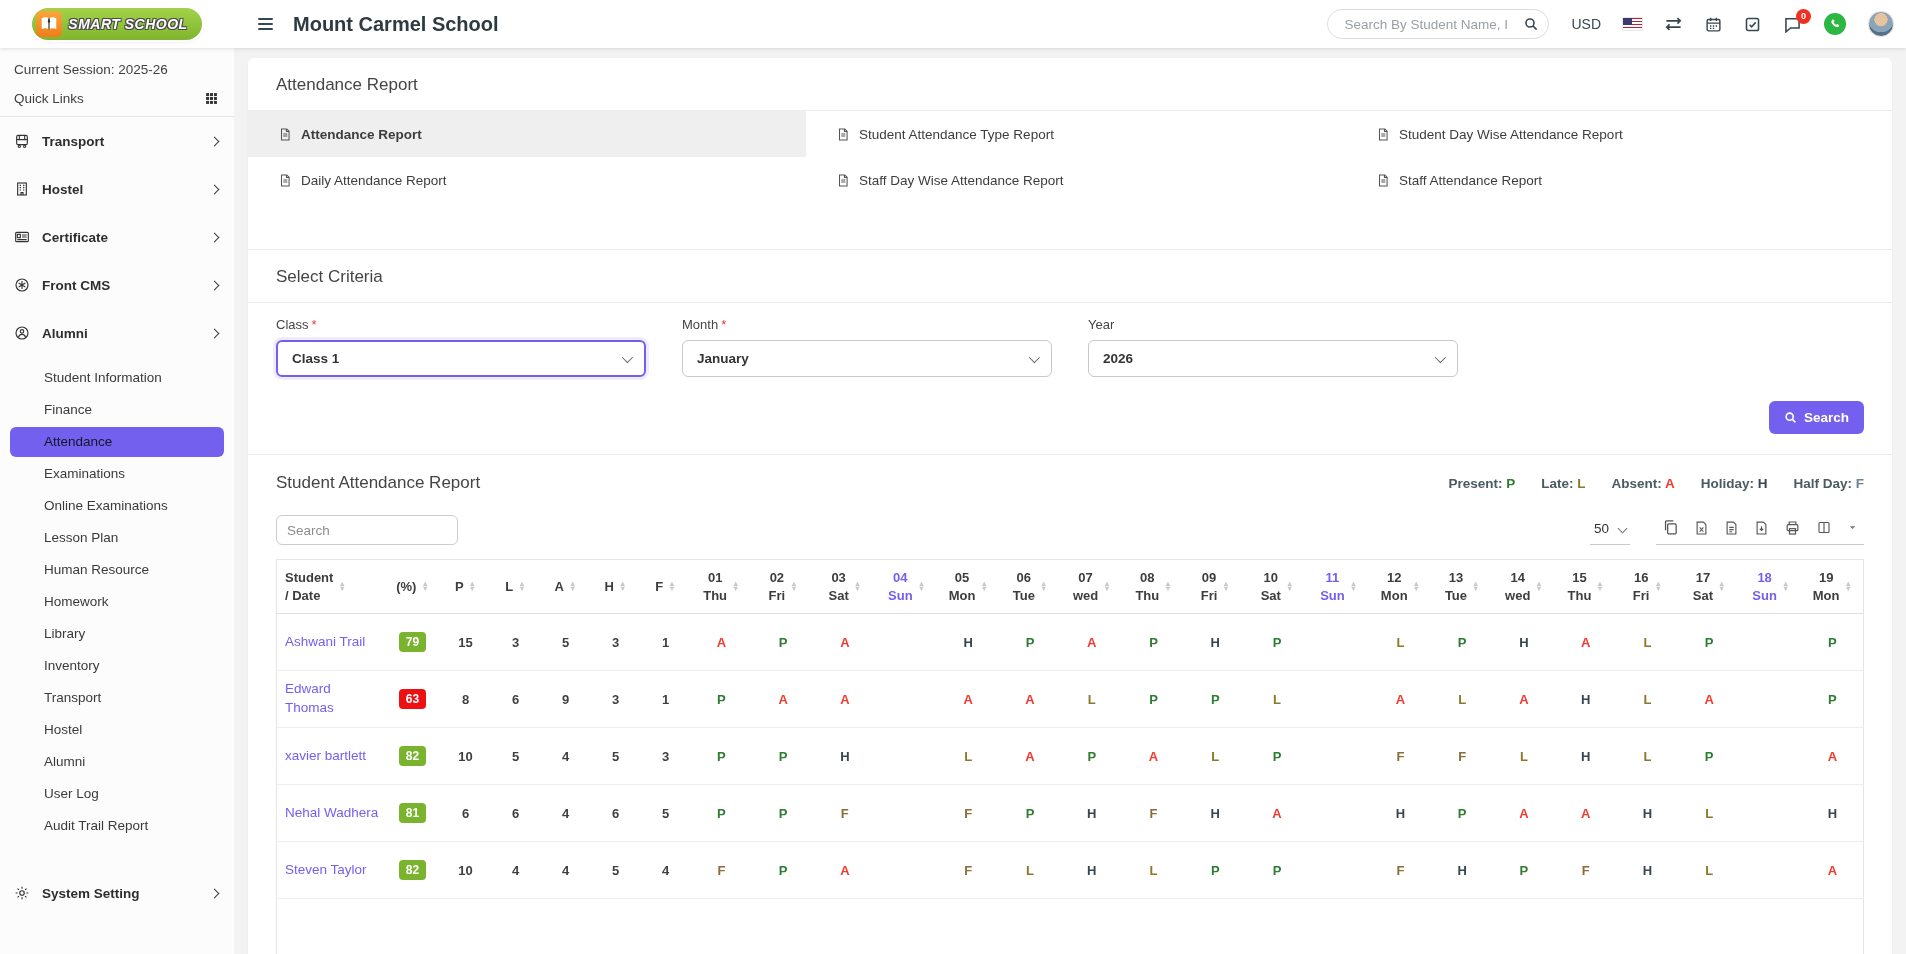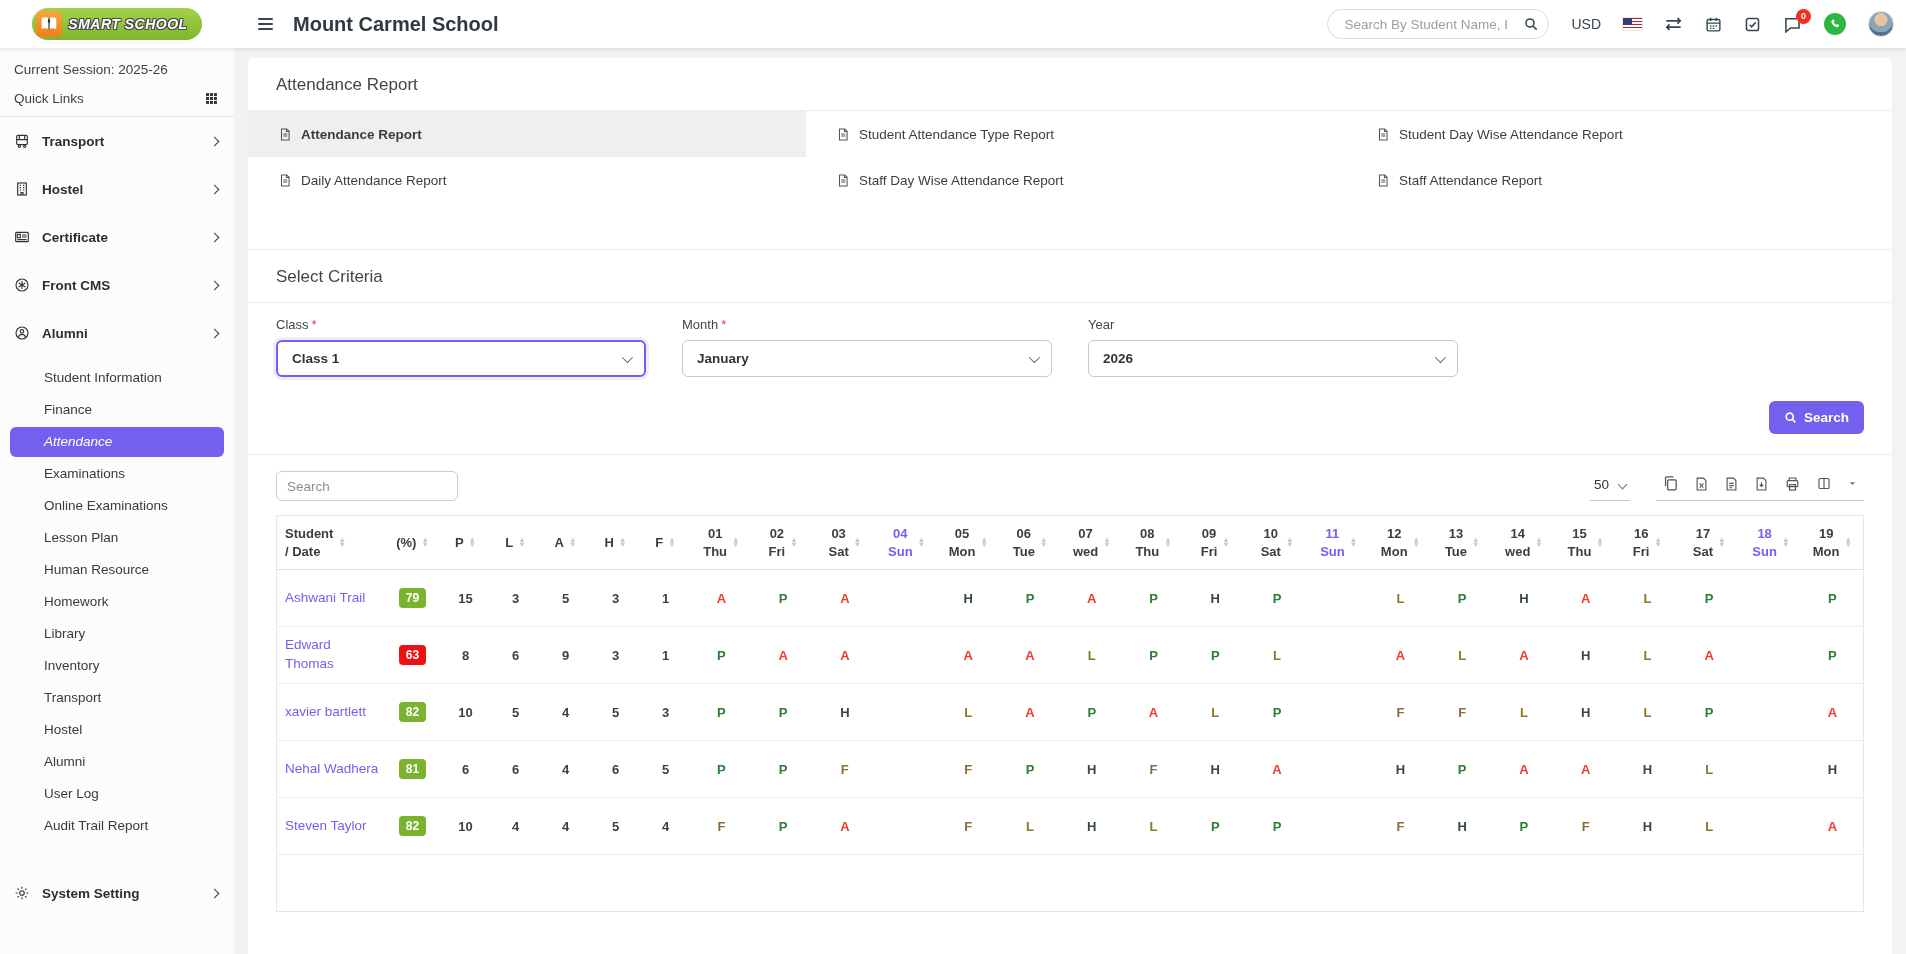--- a/index.html
+++ b/index.html
@@ -44,21 +44,21 @@
          border-bottom:1px solid #e6e6e6;font-size:13.5px;color:#3f3f3f;cursor:pointer;}
   .side-item{display:flex;align-items:center;gap:12px;height:48px;padding:0 16px 0 14px;cursor:pointer;}
   .side-item.expanded{background:#efefef;}
   .s-lb{font-size:13.5px;font-weight:700;color:#2e2e2e;}
   .chev{width:7px;height:7px;border-top:1.6px solid #3c3c3c;border-right:1.6px solid #3c3c3c;
         transform:rotate(45deg);margin-left:auto;}
   .chev.down{transform:rotate(135deg);margin-top:-3px;}
   .side-sub{padding:4px 0 6px 0;}
   .sub-item{margin:2px 10px;padding-left:34px;height:30px;line-height:30px;font-size:13.5px;color:#3a3a3a;
             border-radius:6px;cursor:pointer;white-space:nowrap;}
-  .sub-item.active{background:var(--accent);color:#ffffff;font-style:italic;}
+  .sub-item.active{background:var(--accent);color:#0f172a;}
 
   
   .main{position:absolute;top:48px;left:234px;right:0;bottom:0;background:#f3f3f3;padding:10px 14px 0 14px;overflow:hidden;}
   .card{background:#fff;border-radius:6px;box-shadow:0 1px 2px rgba(0,0,0,.06);min-height:940px;}
   .sec-title{font-size:17px;color:#454545;padding:17px 28px 15px 28px;}
   .divider{border-top:1px solid #ececec;}
 
   .links-grid{display:grid;grid-template-columns:558px 540px 1fr;}
   .rep-link{display:flex;align-items:center;gap:9px;height:46px;padding-left:30px;font-size:13.5px;
             color:#3d3d3d;cursor:pointer;}
@@ -378,20 +378,30 @@
       <button class="btn-search">
         <svg width="13" height="13" viewBox="0 0 24 24" fill="none" stroke="#fff" stroke-width="3">
             <circle cx="10.5" cy="10.5" r="6.5"></circle>
             <path d="M15.5 15.5L21 21"></path>
           </svg>
         <span>Search</span>
       </button>
     </div>
 
     <div class="divider"></div>
+    <div class="att-head">
+      <div class="att-title">Student Attendance Report</div>
+      <div class="legend">
+          <span>Present: <b style="color:#2e7d32">P</b></span>
+          <span>Late: <b style="color:#8a7a2a">L</b></span>
+          <span>Absent: <b style="color:#f23b2f">A</b></span>
+          <span>Holiday: <b style="color:#37474f">H</b></span>
+          <span>Half Day: <b style="color:#6b8290">F</b></span>
+        </div>
+    </div>
 
     <div class="table-toolbar">
       <input class="tbl-search" placeholder="Search" style="">
       <div class="toolbar-right">
         <div class="pagesize">
           <span>50</span>
           <span class="sel-caret"></span>
         </div>
         <div class="exports">
             <span class="exp-ic">

